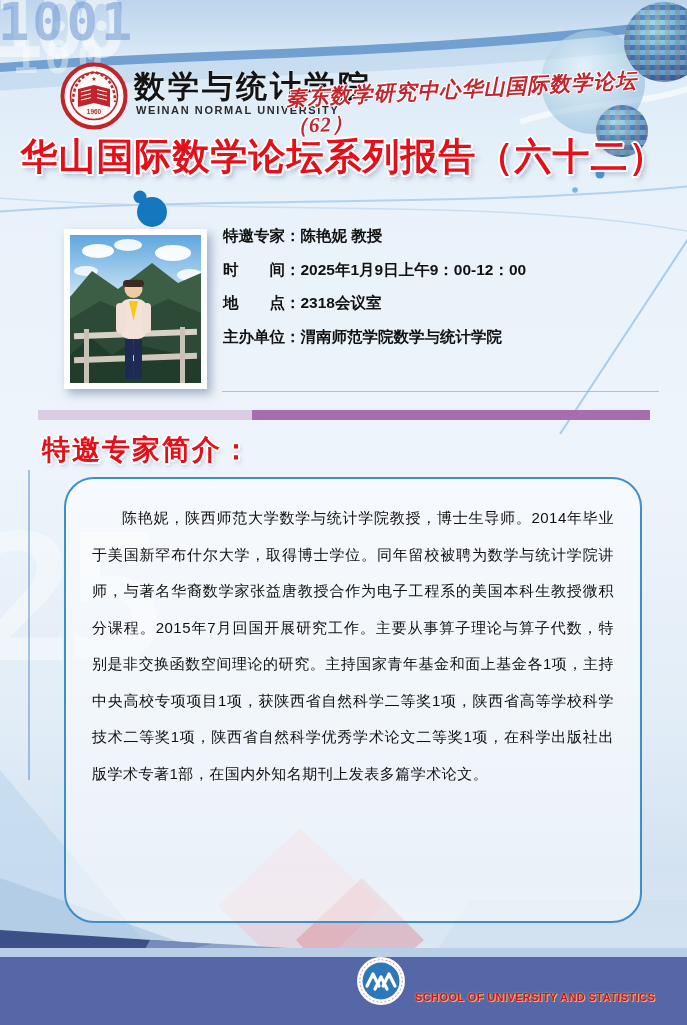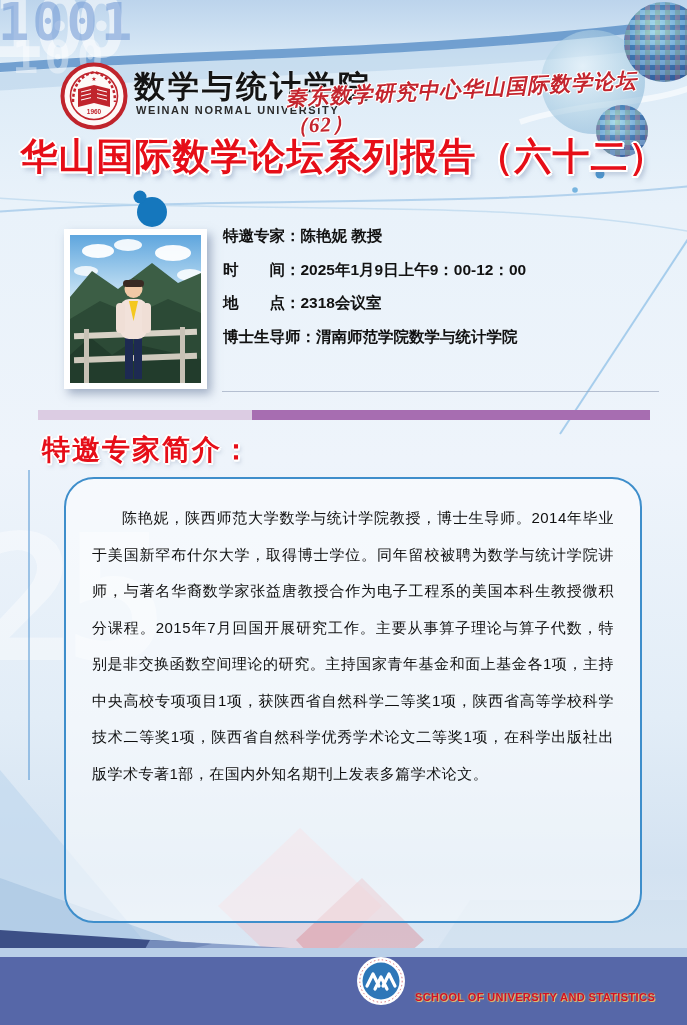--- a/index.html
+++ b/index.html
@@ -187,21 +187,21 @@
     </div>
     <div class="detail-row">
       <span class="detail-label">时　　间：</span>
       <span class="detail-value">2025年1月9日上午9：00-12：00</span>
     </div>
     <div class="detail-row">
       <span class="detail-label">地　　点：</span>
       <span class="detail-value">2318会议室</span>
     </div>
     <div class="detail-row">
-      <span class="detail-label">博士生导师：</span>
+      <span class="detail-label">主办单位：</span>
       <span class="detail-value">渭南师范学院数学与统计学院</span>
     </div>
   </div>
   <div class="abs details-divider"></div>
 
   <div class="abs purple-bar"></div>
   <div class="abs bio-heading">特邀专家简介：</div>
 
   <div class="abs bio-box">
     <div class="bio-text">陈艳妮，陕西师范大学数学与统计学院教授，博士生导师。2014年毕业于美国新罕布什尔大学，取得博士学位。同年留校被聘为数学与统计学院讲师，与著名华裔数学家张益唐教授合作为电子工程系的美国本科生教授微积分课程。2015年7月回国开展研究工作。主要从事算子理论与算子代数，特别是非交换函数空间理论的研究。主持国家青年基金和面上基金各1项，主持中央高校专项项目1项，获陕西省自然科学二等奖1项，陕西省高等学校科学技术二等奖1项，陕西省自然科学优秀学术论文二等奖1项，在科学出版社出版学术专著1部，在国内外知名期刊上发表多篇学术论文。</div>

